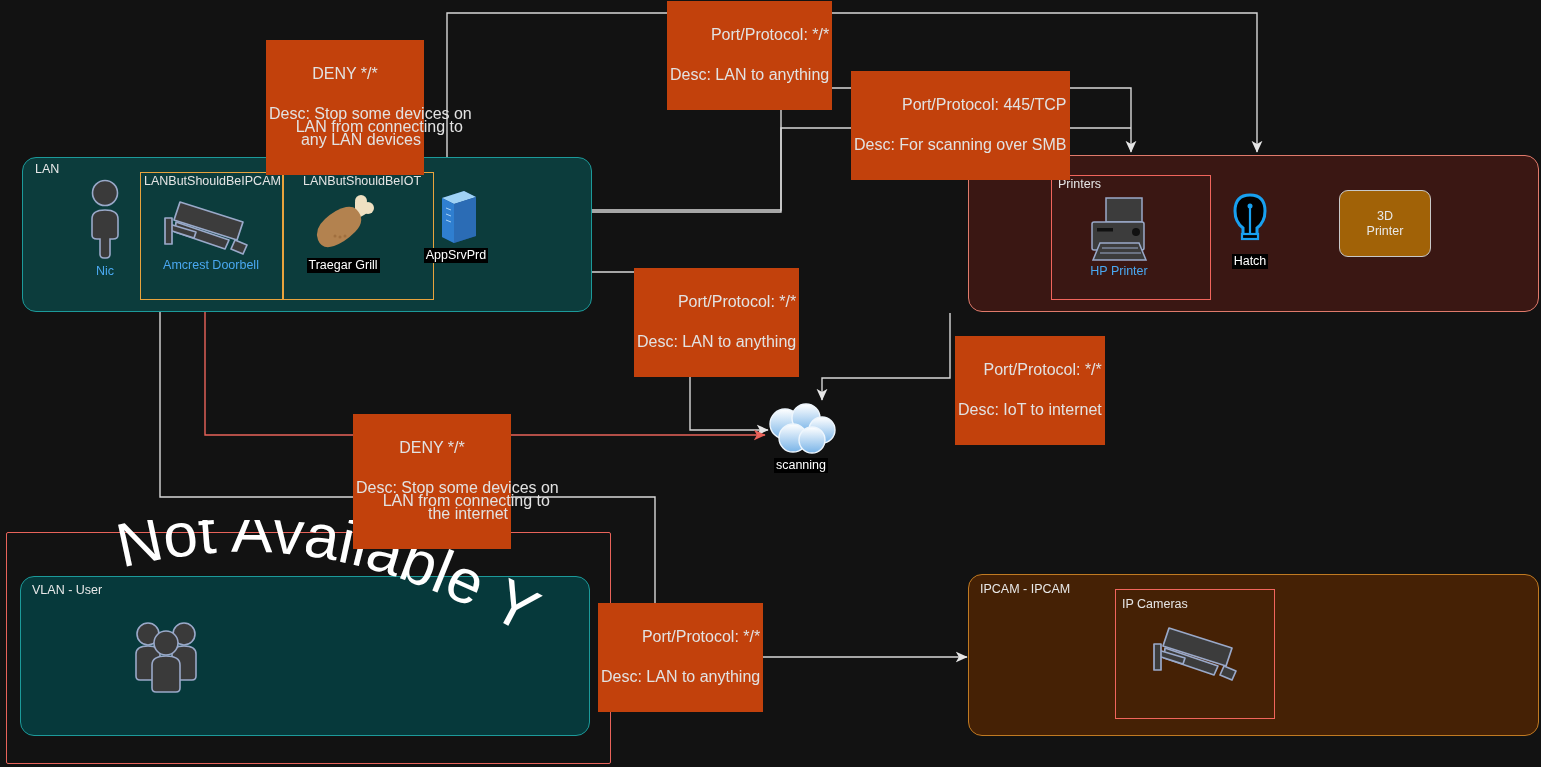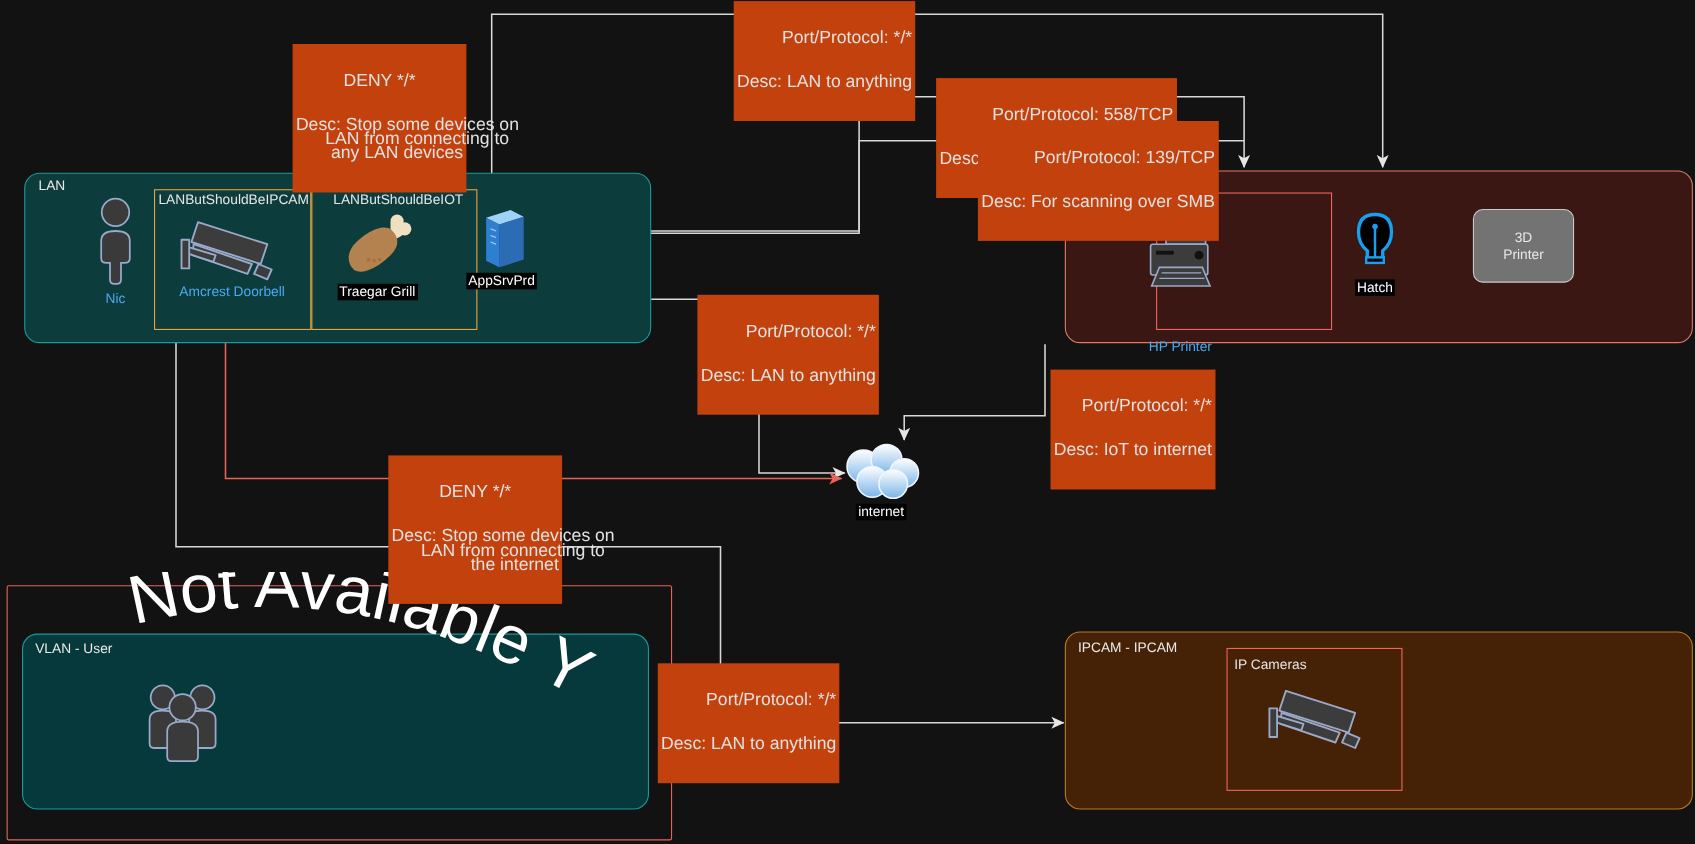--- a/index.html
+++ b/index.html
@@ -93,21 +93,21 @@
   .node-label.blue { color: #4aa8f0; }
   .node-label.white {
     color: #ffffff;
     background: #000000;
     padding: 0 2px;
   }
 
   .boxnode {
     position: absolute;
     box-sizing: border-box;
-    background: #737373;
+    background: #a16207;
     border: 1.5px solid #c8c8c8;
     border-radius: 9px;
     color: #e8e8e8;
     font-size: 12.5px;
     line-height: 15px;
     display: flex;
     align-items: center;
     justify-content: center;
     text-align: center;
   }
@@ -233,23 +233,23 @@
           <path d="M14,32 L19,34"></path>
       </g>
     </svg>
     <div class="node-label white">AppSrvPrd</div>
   </div>
 
   <div class="zone zone-iot" style="left:968px; top:155px; width:571px; height:157px;"></div>
   <div class="zone-title" style="left:980px; top:162px;">VLAN - IoT</div>
 
   <div class="group group-red" style="left:1051px; top:175px; width:160px; height:125px;"></div>
-  <div class="group-title" style="left:1058px; top:177px;">Protocol</div>
-
-  <div class="node" style="left:1030px; top:196px; width:86px;gap:44px;">
+  <div class="group-title" style="left:1058px; top:177px;">Printers</div>
+
+  <div class="node" style="left:1076px; top:196px; width:86px;">
     <svg width="70" height="66" viewBox="0 0 70 66">
       <rect x="22" y="2" width="36" height="24" fill="#3c3c3c" stroke="#9aa9c9" stroke-width="1.5"></rect>
       <rect x="8" y="26" width="52" height="28" rx="2" fill="#3c3c3c" stroke="#9aa9c9" stroke-width="1.5"></rect>
       <rect x="13" y="32" width="16" height="3.5" fill="#111"></rect>
       <circle cx="52" cy="36" r="4" fill="#111"></circle>
       <path d="M16,47 L55,47 L62,64 L9,64 Z" fill="#3c3c3c" stroke="#9aa9c9" stroke-width="1.5"></path>
       <g stroke="#9aa9c9" stroke-width="1.2">
         <path d="M18,52 L54,52"></path>
           <path d="M16,57 L57,57"></path>
       </g>
@@ -283,21 +283,21 @@
         </linearGradient>
       </defs>
       <g fill="url(#cg)" stroke="#eef6fd" stroke-width="1.4">
         <circle cx="25" cy="22" r="15"></circle>
         <circle cx="46" cy="16" r="14"></circle>
         <circle cx="62" cy="28" r="13"></circle>
         <circle cx="33" cy="36" r="14"></circle>
         <circle cx="52" cy="38" r="13"></circle>
       </g>
     </svg>
-    <div class="node-label white">internet</div>
+    <div class="node-label white">scanning</div>
   </div>
 
   <div class="zone-user-outer" style="left:6px; top:532px; width:605px; height:232px;"></div>
   <div class="zone zone-user" style="left:20px; top:576px; width:570px; height:160px;"></div>
   <div class="zone-title" style="left:32px; top:583px;">VLAN - User</div>
 
   <div class="node" style="left:128px; top:618px; width:76px;">
     <svg width="76" height="76" viewBox="0 0 76 76">
       <g fill="#3a3a3a" stroke="#9aa9c9" stroke-width="1.6">
         <circle cx="20" cy="16" r="11"></circle>
@@ -343,28 +343,24 @@
   </div>
 
   <div class="edge-label" style="left:266px; top:40px; width:158px;">
     <div style="text-align:center;">DENY */*</div>
     <div>Desc: Stop some devices on
       LAN from connecting to
       any LAN devices</div>
   </div>
 
   <div class="edge-label" style="left:851px; top:71px;">
-    <div>Port/Protocol: 558/TCP</div>
+    <div>Port/Protocol: 445/TCP</div>
     <div>Desc: For scanning over SMB</div>
   </div>
 
-  <div class="edge-label" style="left:889px; top:110px;">
-    <div>Port/Protocol: 139/TCP</div>
-    <div>Desc: For scanning over SMB</div>
-  </div>
 
   <div class="edge-label" style="left:634px; top:268px;">
     <div>Port/Protocol: */*</div>
     <div>Desc: LAN to anything</div>
   </div>
 
   <div class="edge-label" style="left:955px; top:336px;">
     <div>Port/Protocol: */*</div>
     <div>Desc: IoT to internet</div>
   </div>

